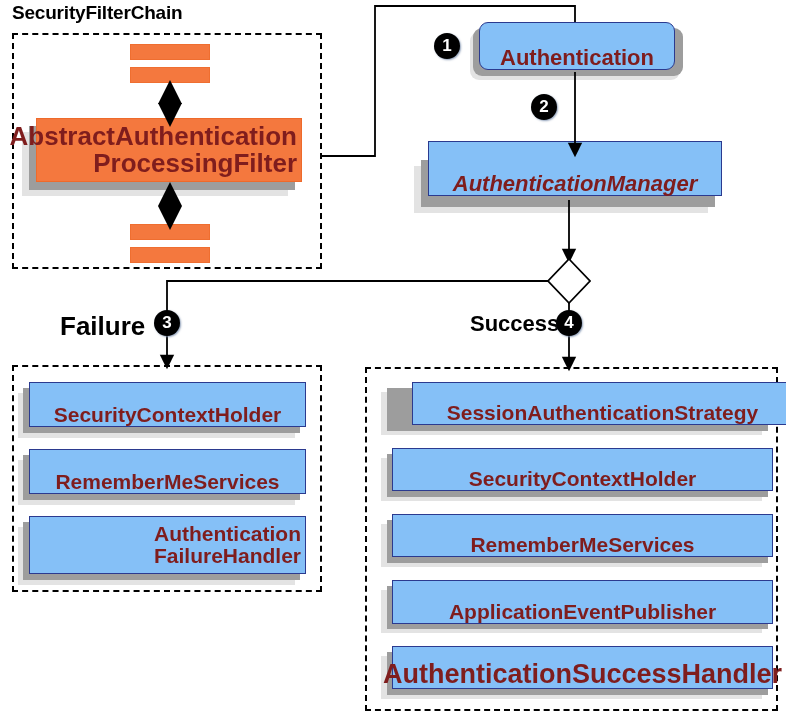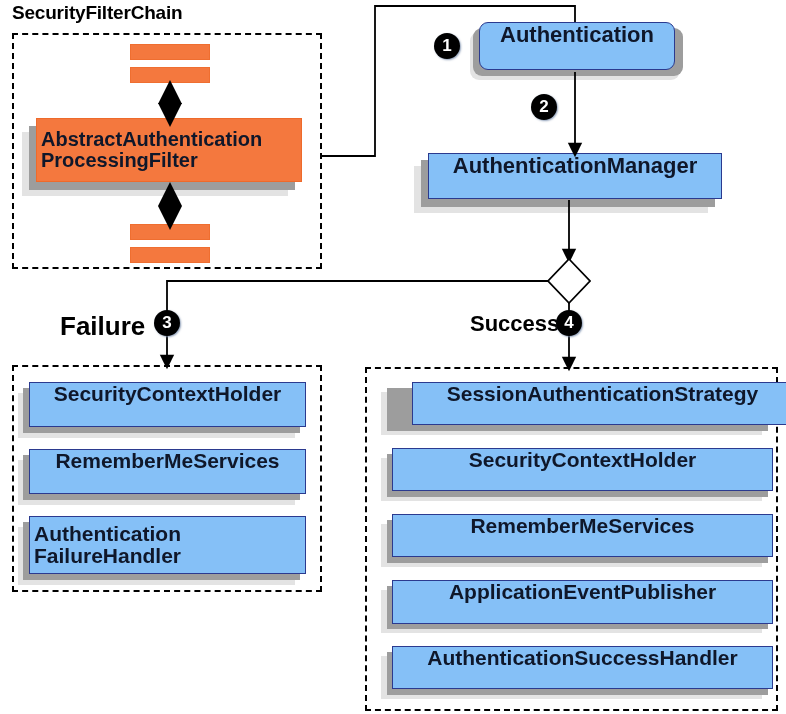--- a/index.html
+++ b/index.html
@@ -31,25 +31,25 @@
     color: #000000;
     white-space: nowrap;
     letter-spacing: -0.2px;
   }
 
   
   .node {
     position: absolute;
     box-sizing: border-box;
     display: flex;
-    align-items: flex-start;
+    align-items: flex-end;
     justify-content: center;
     text-align: center;
     font-weight: bold;
-    color: #0f172a;
+    color: #7f1d1d;
     z-index: 3;
     line-height: 1.05;
   }
   .node .lbl { display: block; padding: 0 4px; }
 
   .shadow-far {
     position: absolute;
     background: #e3e3e3;
     z-index: 1;
   }
@@ -151,41 +151,41 @@
 
   <div class="group-label" style="left:12px; top:2px;">SecurityFilterChain</div>
 
   <div class="group-box" style="left:12px; top:33px; width:310px; height:236px;"></div>
 
   <div class="filter-bar" style="left:130px; top:44px; width:80px; height:16px;"></div>
   <div class="filter-bar" style="left:130px; top:67px; width:80px; height:16px;"></div>
 
   <div class="shadow-far" style="left:22px; top:132px; width:266px; height:64px;"></div>
   <div class="shadow-near" style="left:29px; top:126px; width:266px; height:64px;"></div>
-  <div class="node orange" style="left:36px; top:118px; width:266px; height:64px; font-size:20px; flex-direction:column;">
+  <div class="node orange" style="left:36px; top:118px; width:266px; height:64px; font-size:26px; flex-direction:column;">
     <span class="lbl">AbstractAuthentication</span>
     <span class="lbl">ProcessingFilter</span>
   </div>
 
   <div class="filter-bar" style="left:130px; top:224px; width:80px; height:16px;"></div>
   <div class="filter-bar" style="left:130px; top:247px; width:80px; height:16px;"></div>
 
   <div class="shadow-far rounded-shadow" style="left:470px; top:32px; width:210px; height:48px;"></div>
   <div class="shadow-near rounded-shadow" style="left:473px; top:28px; width:210px; height:48px;"></div>
   <div class="node blue rounded" style="left:479px; top:22px; width:196px; height:48px; font-size:22px;">
     <span class="lbl">Authentication</span>
   </div>
 
   <div class="badge" style="left:434px; top:33px;">1</div>
 
   <div class="badge" style="left:531px; top:94px;">2</div>
 
   <div class="shadow-far" style="left:414px; top:166px; width:294px; height:47px;"></div>
   <div class="shadow-near" style="left:421px; top:160px; width:294px; height:47px;"></div>
-  <div class="node blue" style="left:428px; top:153px; width:294px; height:46px; font-size:22px;">
+  <div class="node blue" style="left:428px; top:141px; width:294px; height:55px; font-size:22px;font-style:italic;">
     <span class="lbl">AuthenticationManager</span>
   </div>
 
 
   <div class="text-label" style="left:60px; top:311px; font-size:26px;">Failure</div>
   <div class="badge" style="left:154px; top:310px;">3</div>
 
   <div class="text-label" style="left:470px; top:311px; font-size:22px;">Success</div>
   <div class="badge" style="left:556px; top:310px;">4</div>
 
@@ -231,17 +231,17 @@
   </div>
 
   <div class="shadow-far" style="left:381px; top:590px; width:381px; height:43px;"></div>
   <div class="shadow-near" style="left:387px; top:586px; width:381px; height:43px;"></div>
   <div class="node blue" style="left:392px; top:580px; width:381px; height:44px; font-size:21px;">
     <span class="lbl">ApplicationEventPublisher</span>
   </div>
 
   <div class="shadow-far" style="left:381px; top:656px; width:381px; height:43px;"></div>
   <div class="shadow-near" style="left:387px; top:652px; width:381px; height:43px;"></div>
-  <div class="node blue" style="left:392px; top:646px; width:381px; height:43px; font-size:21px;">
+  <div class="node blue" style="left:392px; top:646px; width:381px; height:43px; font-size:27px;">
     <span class="lbl">AuthenticationSuccessHandler</span>
   </div>
 
 </div>
 
 </body></html>

